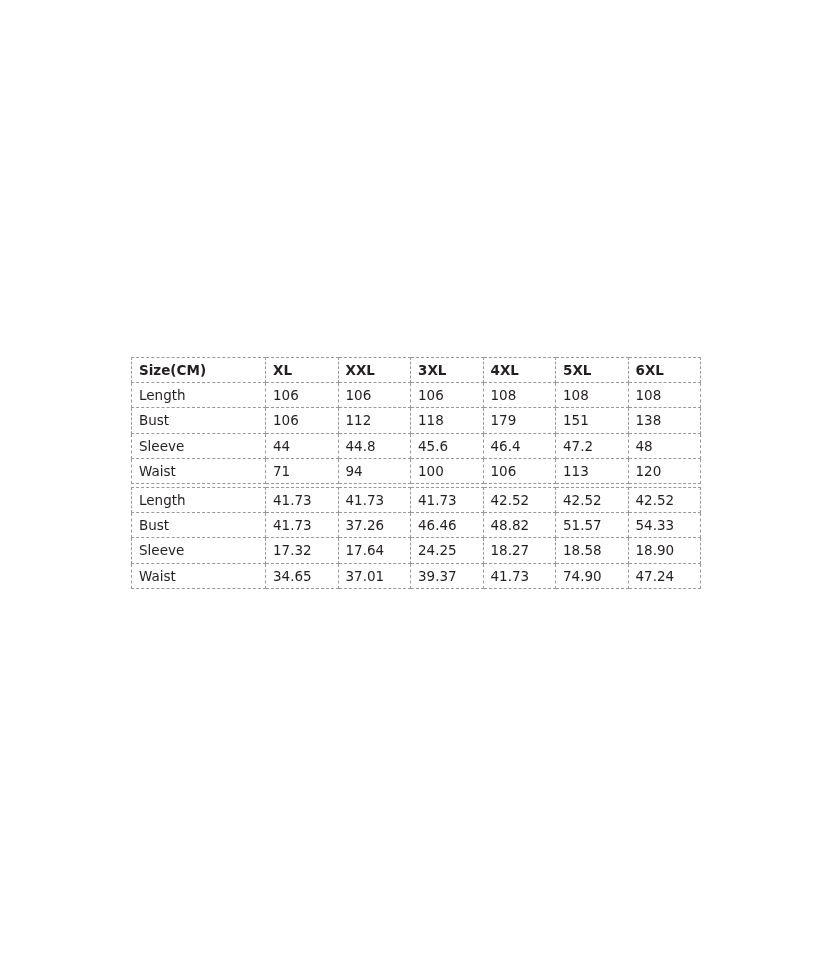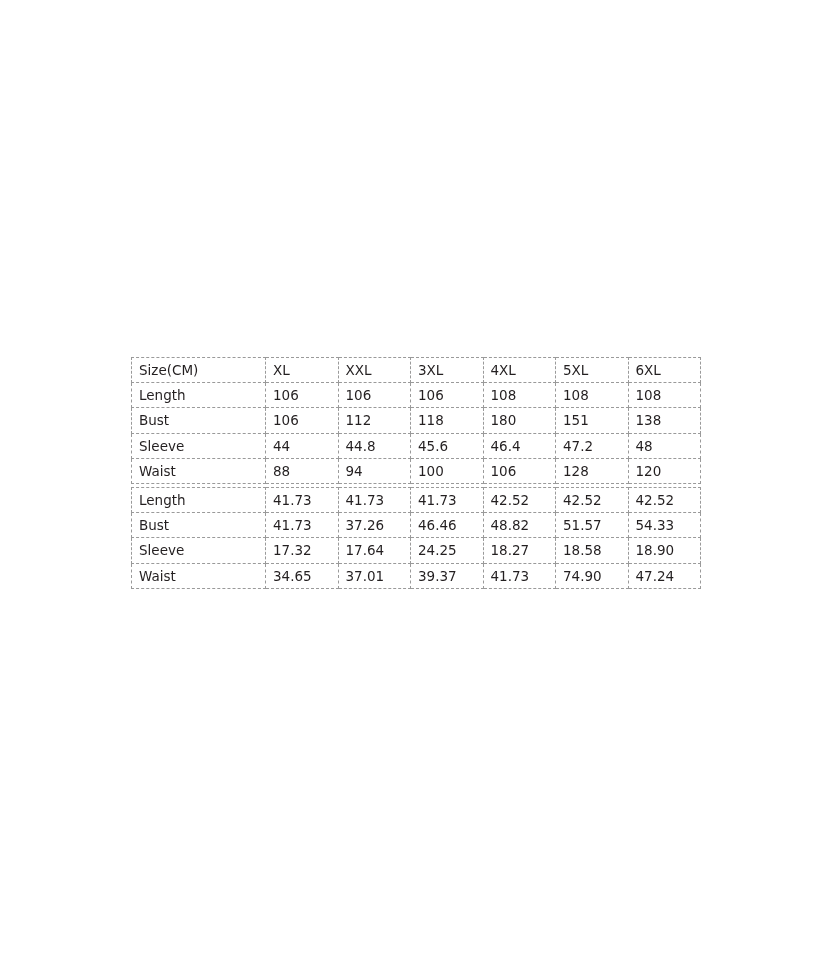--- a/index.html
+++ b/index.html
@@ -33,21 +33,21 @@
   table.size-table td {
     border: 1px dashed #9a9a9a;
     padding: 4px 0 4px 7px;
     height: 16px;
     vertical-align: middle;
     white-space: nowrap;
     overflow: hidden;
     color: #231f20;
   }
   table.size-table tr.section-head td {
-    font-weight: normal;
+    font-weight: bold;
   }
   table.size-table tr.spacer-row td {
     border-left: none;
     border-right: none;
     border-top: none;
     border-bottom: none;
     height: 3px;
     padding: 0;
   }
 </style>
@@ -83,40 +83,40 @@
         <td>106</td>
         <td>108</td>
         <td>108</td>
         <td>108</td>
       </tr>
       <tr>
         <td>Bust</td>
         <td>106</td>
         <td>112</td>
         <td>118</td>
-        <td>180</td>
+        <td>179</td>
         <td>151</td>
         <td>138</td>
       </tr>
       <tr>
         <td>Sleeve</td>
         <td>44</td>
         <td>44.8</td>
         <td>45.6</td>
         <td>46.4</td>
         <td>47.2</td>
         <td>48</td>
       </tr>
       <tr>
         <td>Waist</td>
-        <td>88</td>
+        <td>71</td>
         <td>94</td>
         <td>100</td>
         <td>106</td>
-        <td>128</td>
+        <td>113</td>
         <td>120</td>
       </tr>
     </tbody>
   </table>
 
   <table class="size-table">
     <tbody>
       <tr class="spacer-row">
           <td></td>
         </tr>

